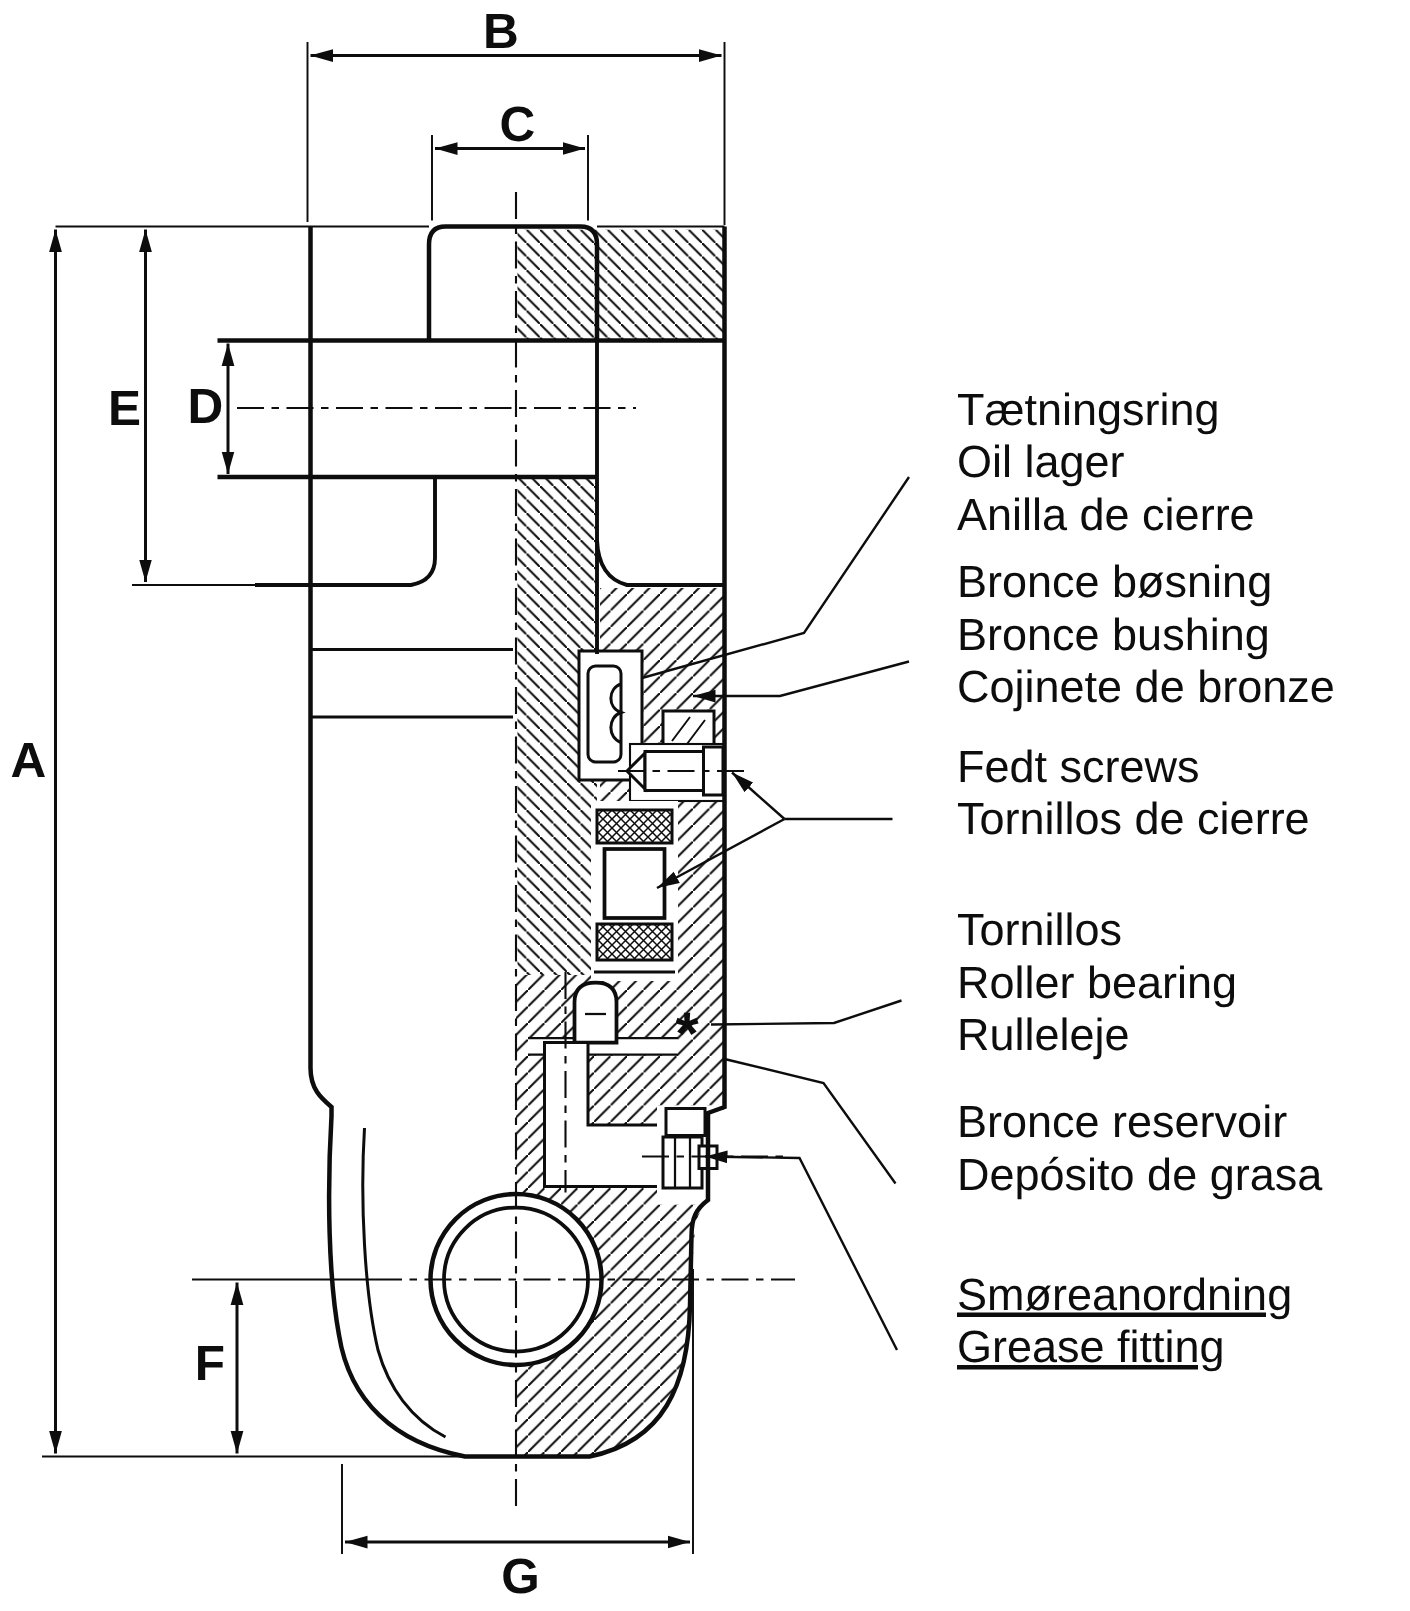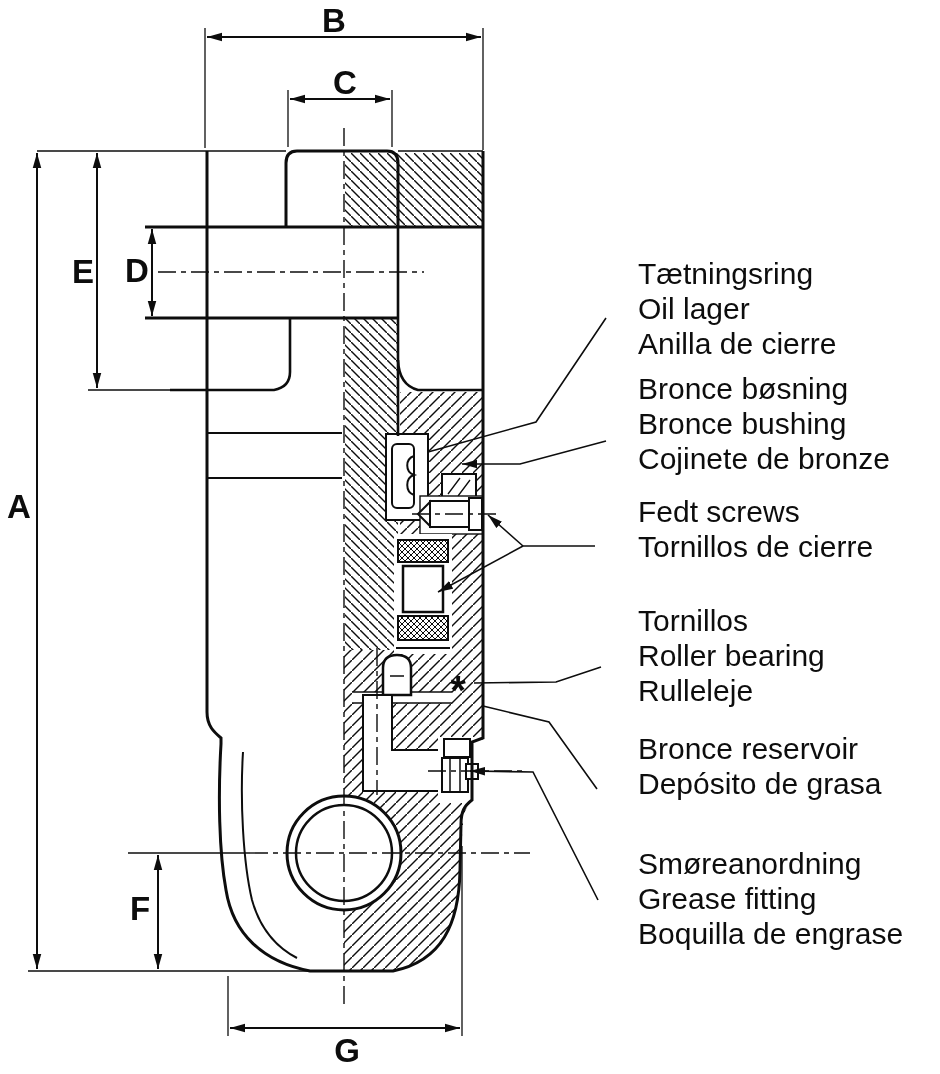--- a/index.html
+++ b/index.html
@@ -179,19 +179,18 @@
   </div>
   <div class="callout" style="top:603px;">
     <div>Tornillos</div>
     <div>Roller bearing</div>
     <div>Rulleleje</div>
   </div>
   <div class="callout" style="top:731px;">
     <div>Bronce reservoir</div>
     <div>Depósito de grasa</div>
   </div>
-  <div class="callout" style="top:846px;">
+  <div class="callout" style="top:846px;text-decoration:underline;">
     <div>Smøreanordning</div>
     <div>Grease fitting</div>
-    <div>Boquilla de engrase</div>
   </div>
 
 </div>
 
 </body></html>

